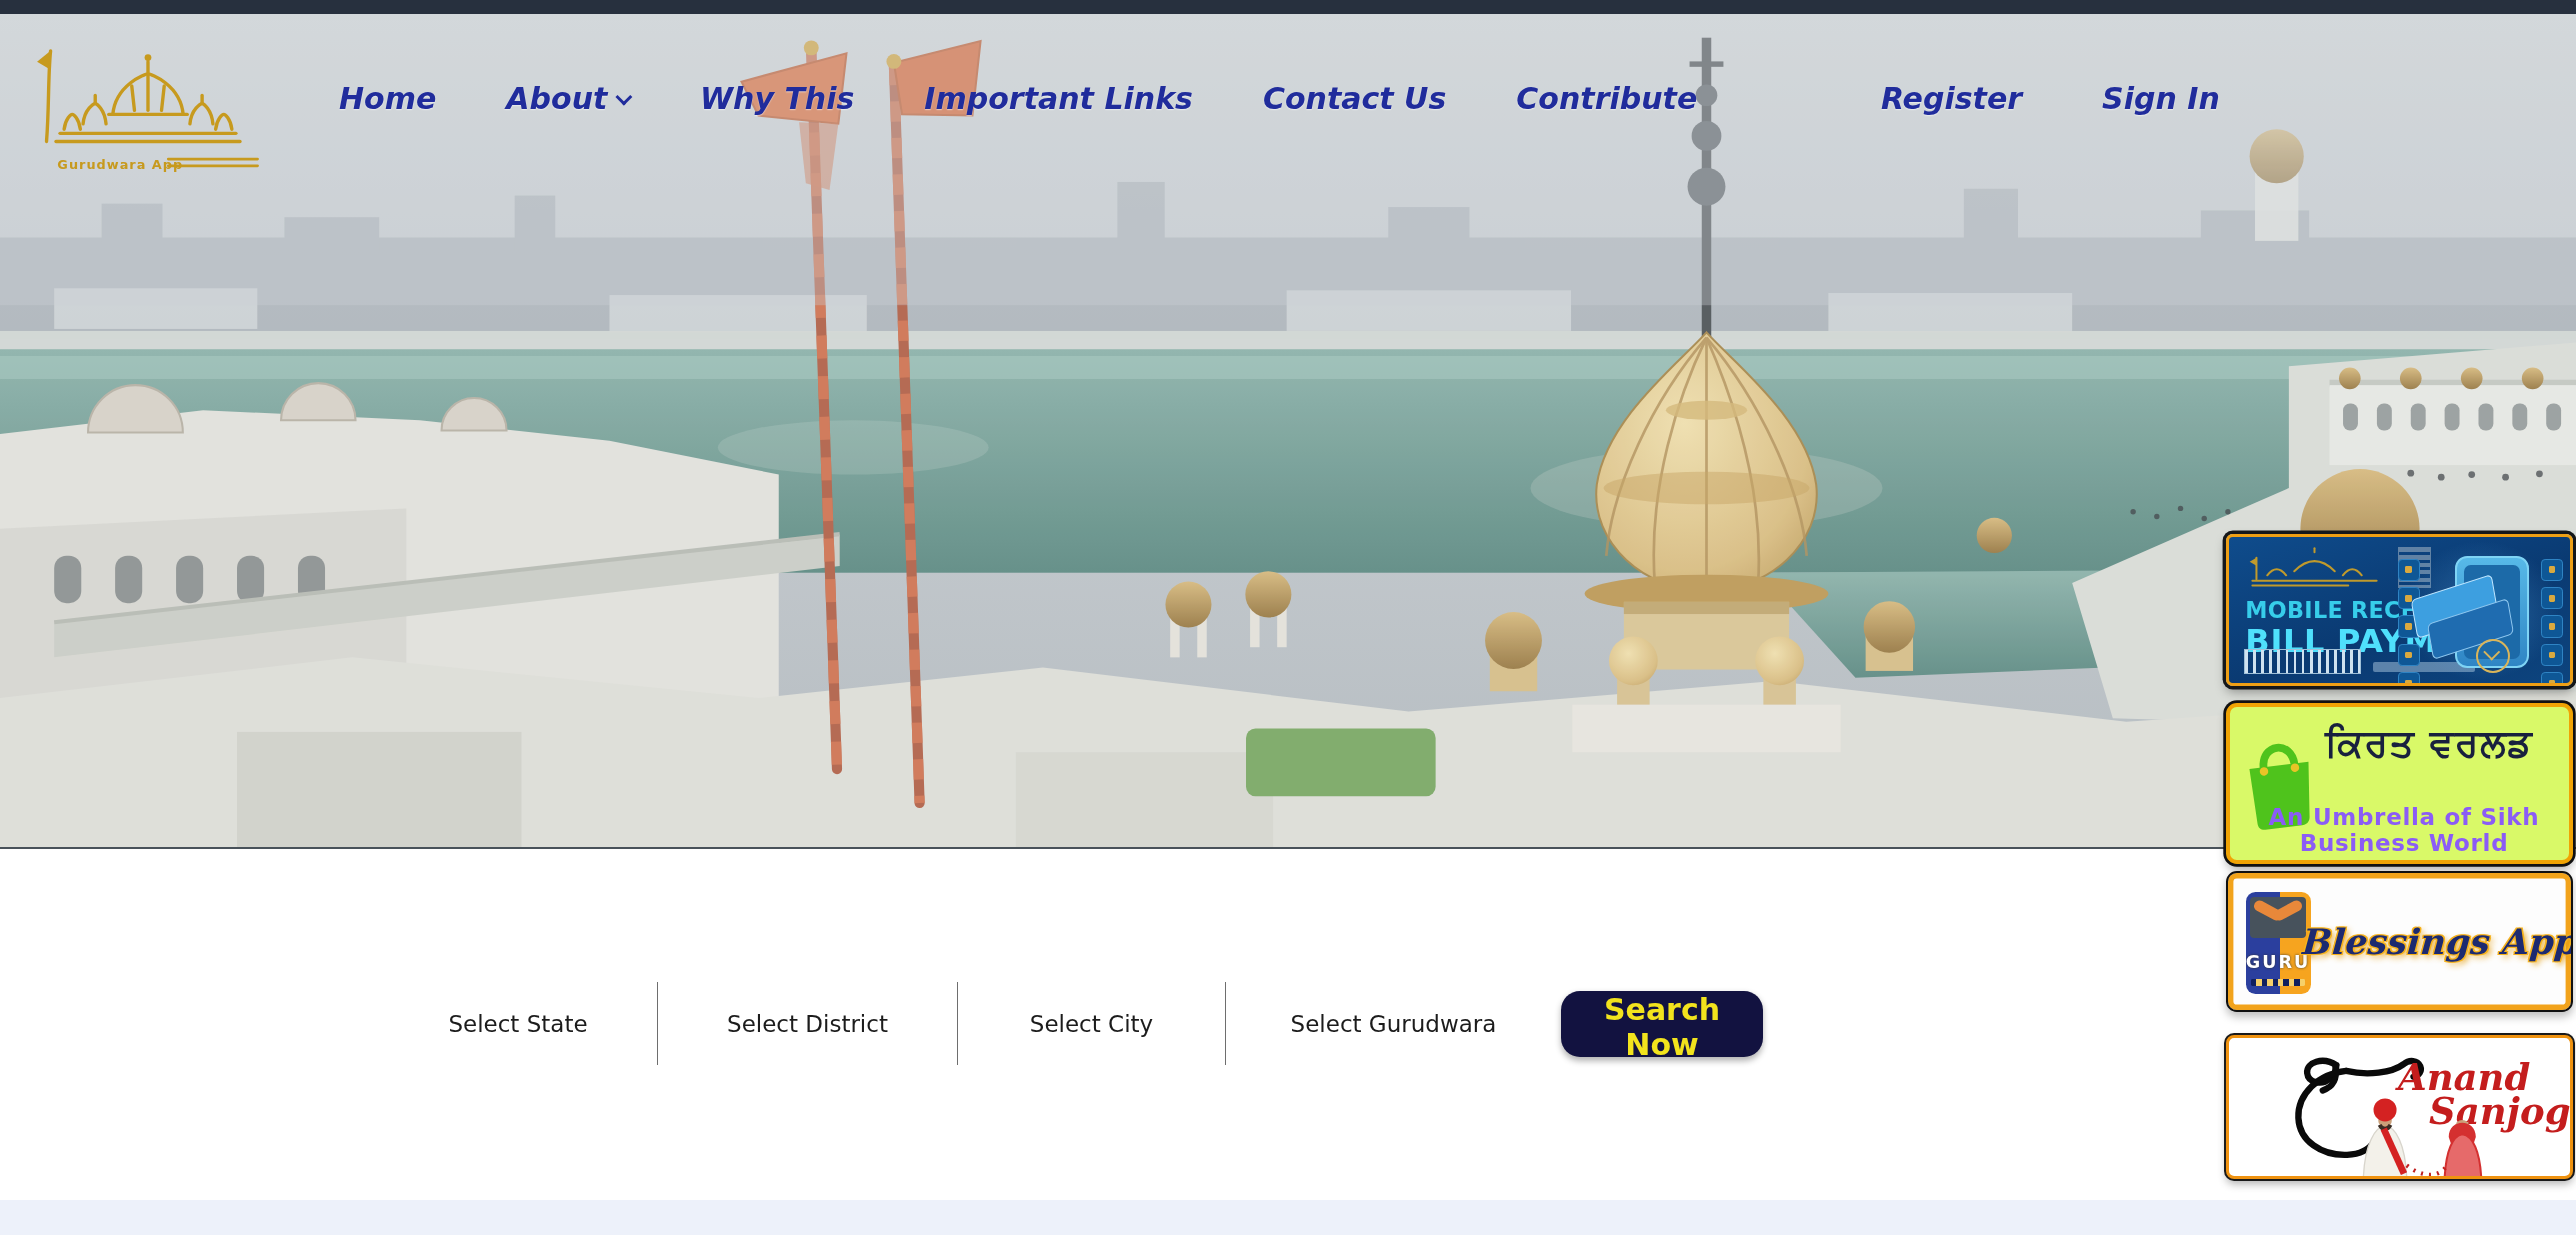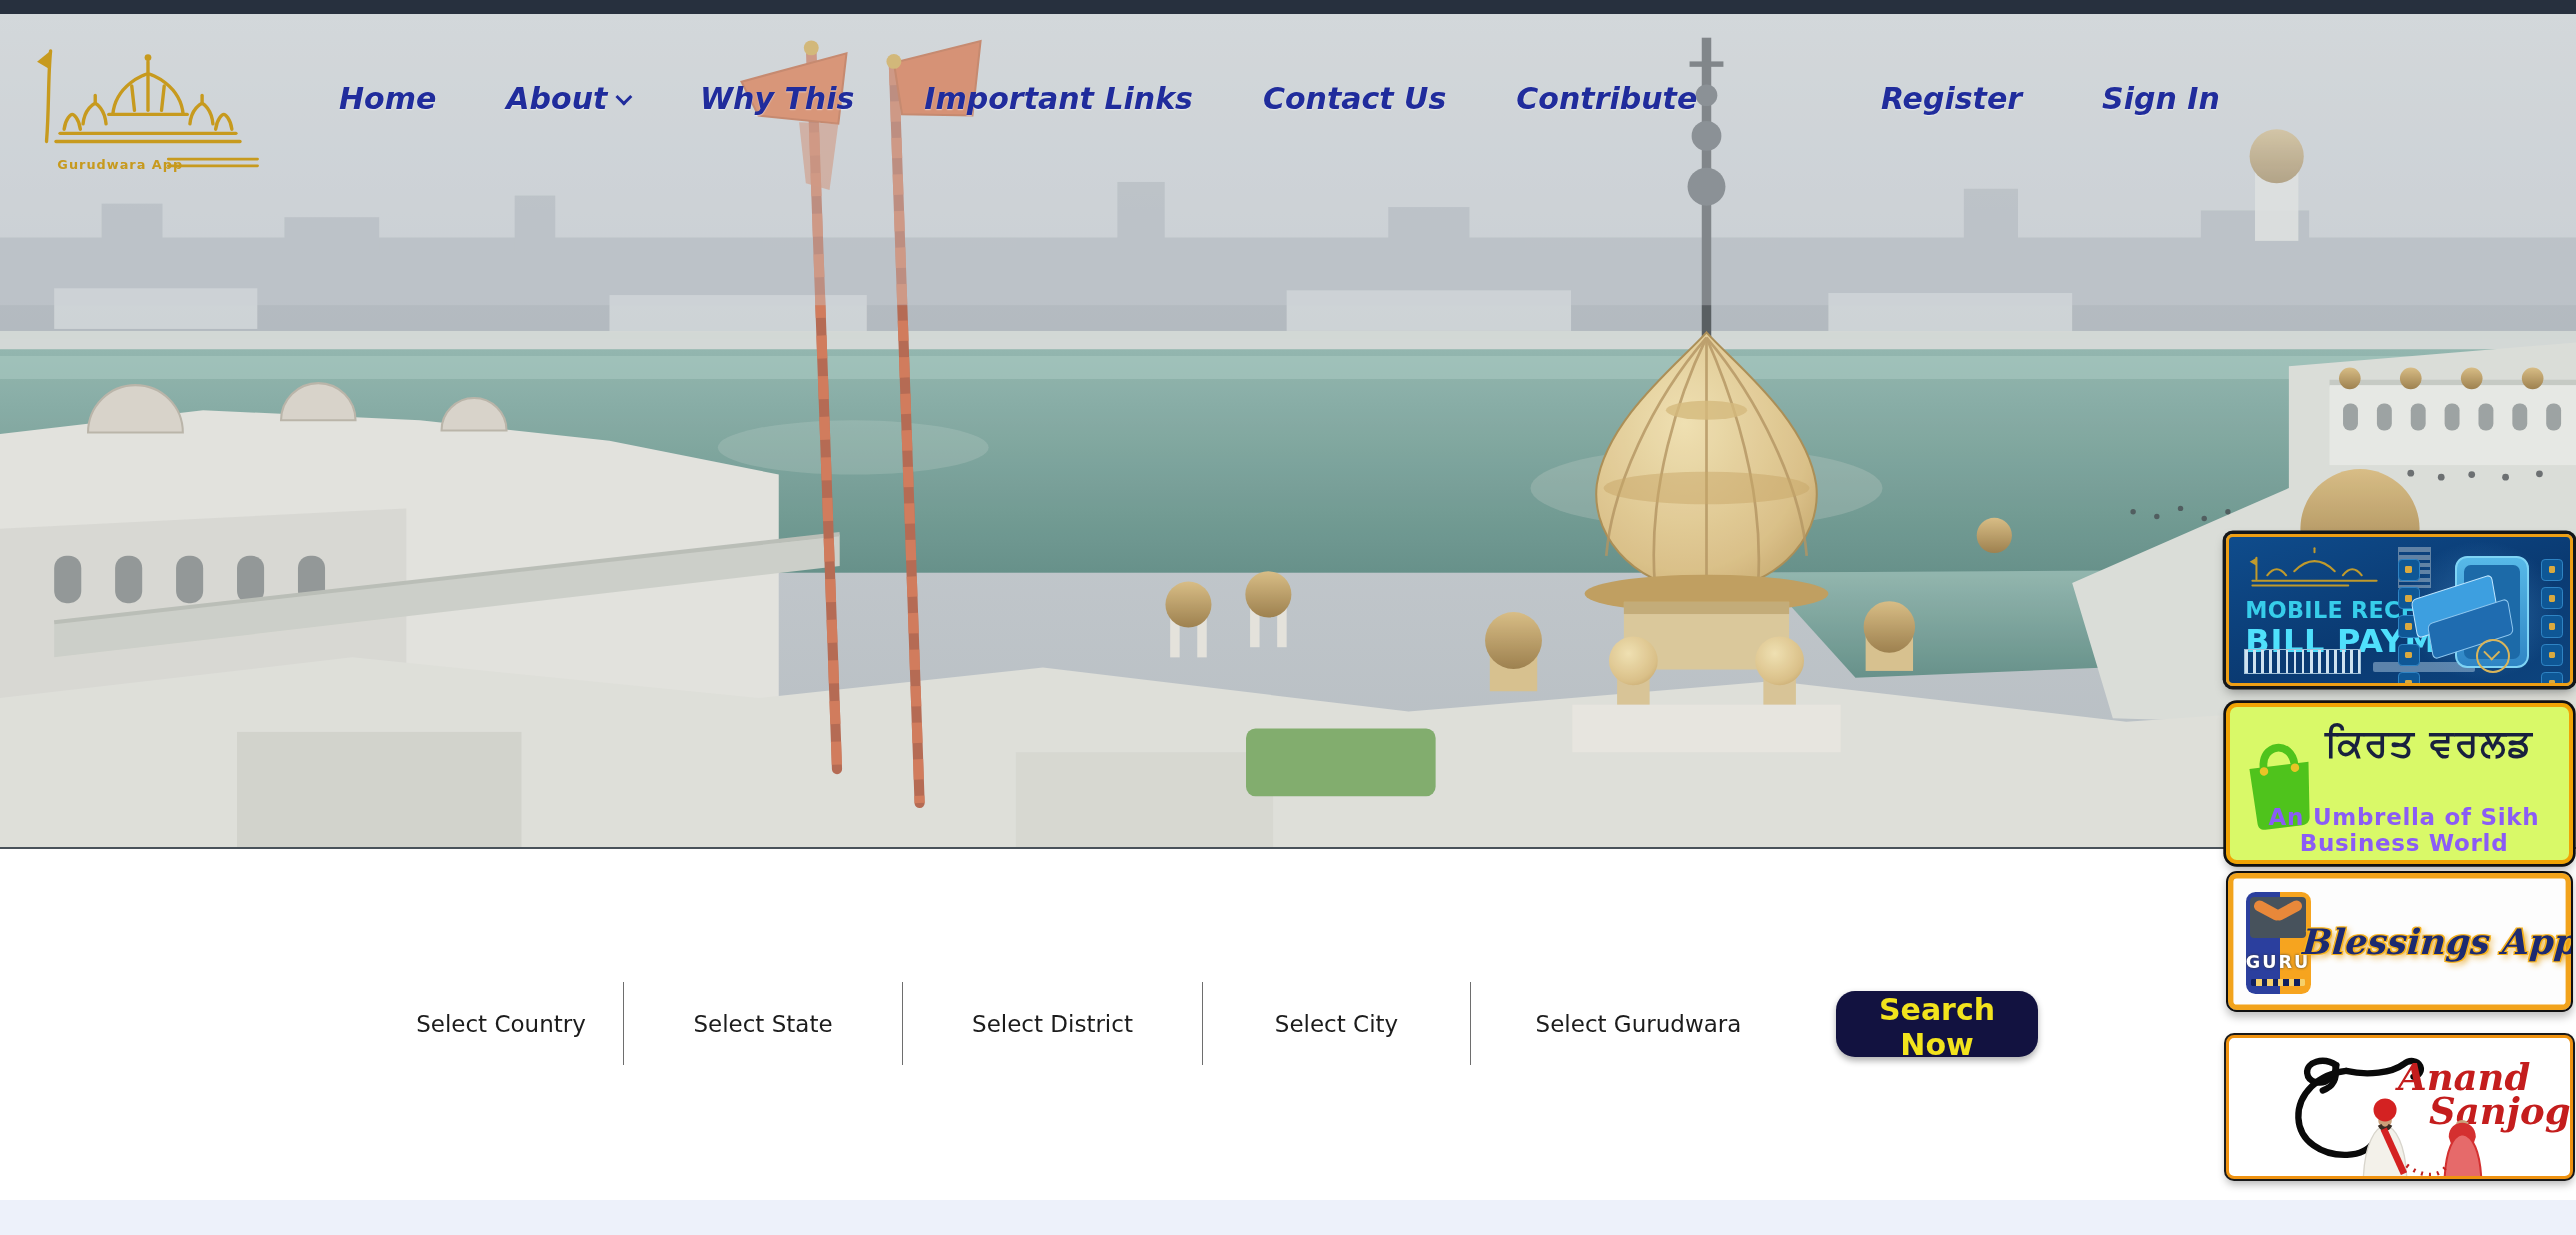--- a/index.html
+++ b/index.html
@@ -22,21 +22,21 @@
     text-shadow:0 1.4px 1.4px rgba(255,255,255,.55);
   }
   .auth-nav{position:absolute;left:1881px;top:70px;display:flex;gap:80px;align-items:center;}
   .chev{display:inline-block;width:8.8px;height:8.8px;border-right:3.4px solid #202c9c;border-bottom:3.4px solid #202c9c;transform:rotate(45deg);margin-left:10.8px;vertical-align:5.4px;}
   
   .search-row{position:absolute;left:379px;top:981px;height:85px;display:flex;align-items:center;z-index:10;}
   .sel{height:83px;display:flex;align-items:center;justify-content:center;
        border-right:1.4px solid #6e6e6e;font-size:23px;color:#1c1c1c;cursor:pointer;}
   .sel.s1{width:244px}.sel.s2{width:278px}.sel.s3{width:299px}.sel.s4{width:267px}
   .sel.s5{width:335px;border-right:none}
-  .search-btn{width:202px;height:66px;margin-left:30px;border:none;border-radius:19px;
+  .search-btn{width:202px;height:66px;border:none;border-radius:19px;
     background:#121240;color:#f2e31d;font-family:"DejaVu Sans",sans-serif;
     font-weight:700;font-size:30px;cursor:pointer;box-shadow:0 3.4px 6.8px rgba(0,0,0,.3);}
   
   .bottom-strip{position:absolute;top:1200px;left:0;width:2576px;height:35px;background:#edf1fa;}
   
   .promo{position:absolute;left:2226px;width:347px;z-index:40;display:block;box-sizing:border-box;cursor:pointer;text-decoration:none;}
   
   .promo-recharge{top:534px;height:152px;border:3.4px solid #ee9f15;border-radius:6.8px;
     background:linear-gradient(160deg,#0f4c8c 0%,#0a3a72 55%,#0d447e 100%);
     box-shadow:0 0 0 3.4px #15171a,0 5.4px 10.8px rgba(0,0,0,.35);overflow:hidden;position:absolute;}
@@ -305,23 +305,20 @@
     <a><span>Contact Us</span></a>
     <a><span>Contribute</span></a>
   </nav>
   <div class="auth-nav">
     <a>Register</a>
     <a>Sign In</a>
   </div>
 </header>
 
 <section class="search-row">
-  <div class="sel s1">
-      <span>Select Country</span>
-    </div>
   <div class="sel s2">
       <span>Select State</span>
     </div>
   <div class="sel s3">
       <span>Select District</span>
     </div>
   <div class="sel s4">
       <span>Select City</span>
     </div>
   <div class="sel s5">

